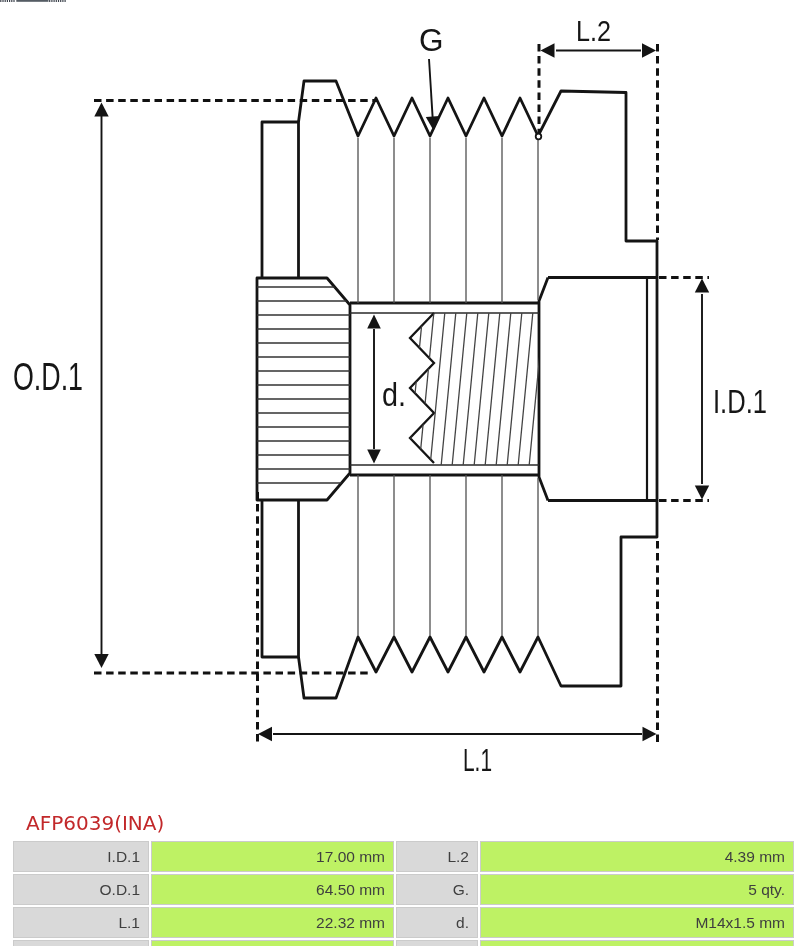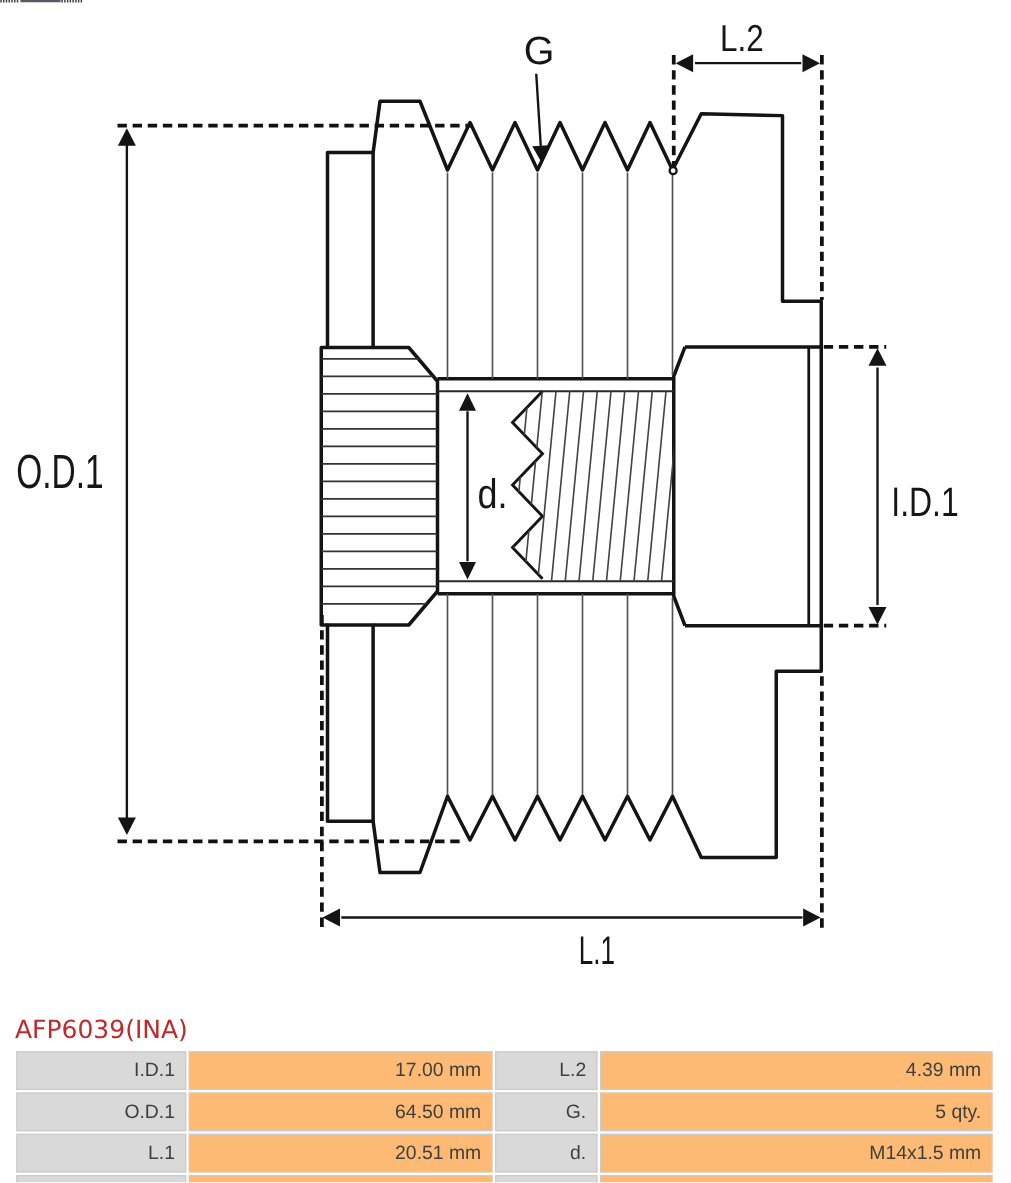--- a/index.html
+++ b/index.html
@@ -16,21 +16,21 @@
 
   #diagram-svg{position:absolute;left:0;top:0;}
 
   .dim-label{
     font-family:"Liberation Sans",sans-serif;
     fill:#161616;
   }
 
   #product-code{
     position:absolute;
-    left:12px;
+    left:26px;
     top:813px;
     font-family:"DejaVu Sans",sans-serif;
     font-size:20px;
     line-height:20px;
     font-weight:normal;
     letter-spacing:0px;
     color:var(--title-red);
   }
 
   #spec-table{
@@ -45,21 +45,21 @@
   #spec-table td{
     box-sizing:border-box;
     border:1px solid var(--cell-border);
     height:31px;
     padding:0 8px 0 0;
     font-family:"Liberation Sans",sans-serif;
     font-size:15.5px;
     color:var(--cell-text);
     text-align:right;
     vertical-align:middle;
-    background:#fdba74;
+    background:#bef264;
     overflow:hidden;
     white-space:nowrap;
   }
   #spec-table td.lbl{background:var(--cell-gray);}
 </style>
 </head>
 <body>
 
 <div id="page">
 
@@ -195,21 +195,21 @@
         <td>4.39 mm</td>
       </tr>
       <tr>
         <td class="lbl">O.D.1</td>
         <td>64.50 mm</td>
         <td class="lbl">G.</td>
         <td>5 qty.</td>
       </tr>
       <tr>
         <td class="lbl">L.1</td>
-        <td>20.51 mm</td>
+        <td>22.32 mm</td>
         <td class="lbl">d.</td>
         <td>M14x1.5 mm</td>
       </tr>
       <tr>
         <td class="lbl"></td>
         <td></td>
         <td class="lbl"></td>
         <td></td>
       </tr>
     </tbody>

